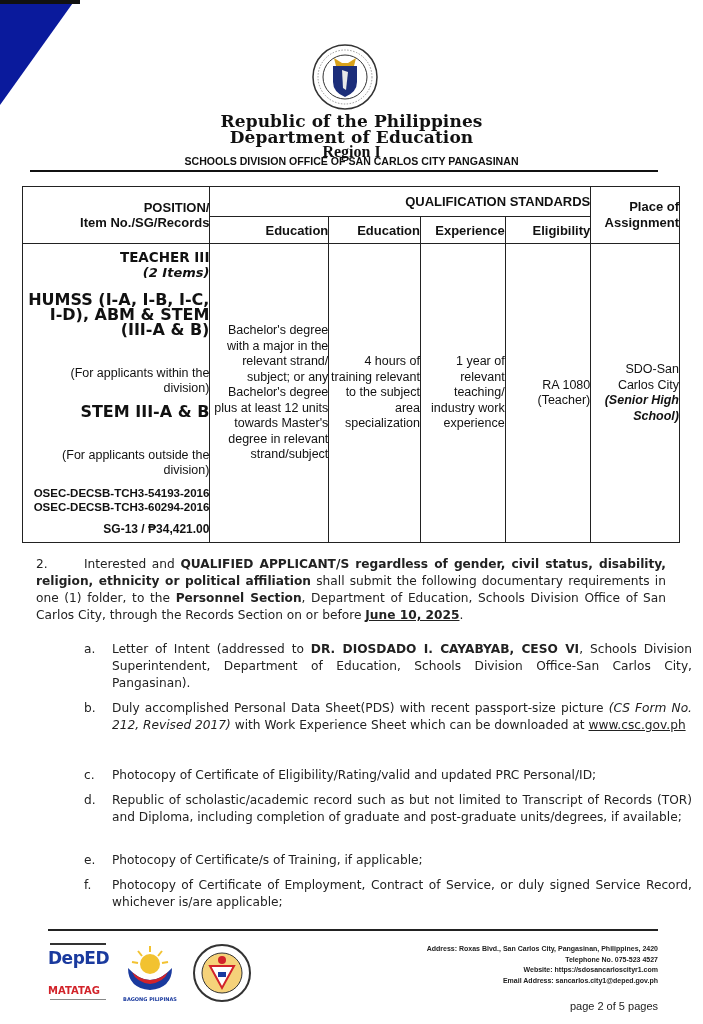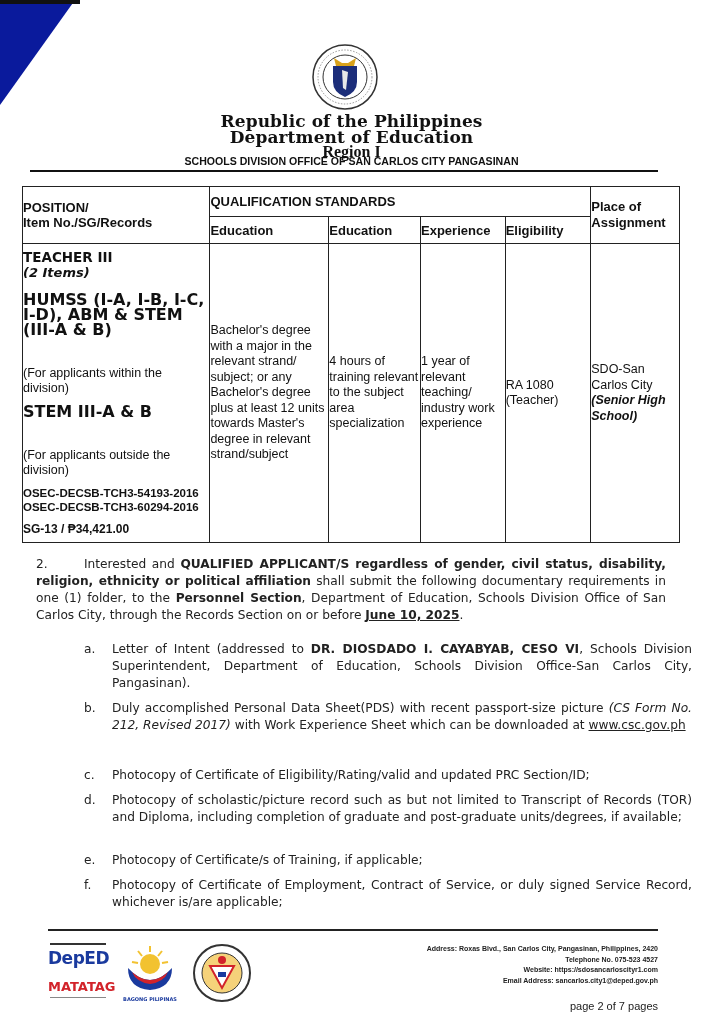--- a/index.html
+++ b/index.html
@@ -8,21 +8,21 @@
   .corner-bar{position:absolute;left:0;top:0;width:80px;height:4px;background:#111;}
   .seal{position:absolute;left:312px;top:44px;width:66px;height:66px;}
   .hdr{position:absolute;left:0;width:703px;text-align:center;}
   .gothic{font-family:"DejaVu Serif",serif;font-weight:bold;font-size:17px;letter-spacing:0.1px;text-align:center;}
   .h-rep{top:111px;}
   .h-dep{top:127px;}
   .h-reg{top:143px;font-family:"Liberation Serif",serif;font-weight:bold;font-size:16px;}
   .h-sdo{top:155px;font-family:"Liberation Sans",sans-serif;font-weight:bold;font-size:11.5px;transform:scaleX(0.92);}
   .h-rule{position:absolute;left:30px;width:628px;top:170px;height:2px;background:#111;}
   table.qs{position:absolute;left:22px;top:186px;width:658px;border-collapse:collapse;font-family:"Liberation Sans",sans-serif;}
-  table.qs td, table.qs th{border:1.4px solid #222;text-align:left;vertical-align:middle;padding:0;}
+  table.qs td, table.qs th{border:1.4px solid #222;text-align:right;vertical-align:middle;padding:0;}
   table.qs th{font-weight:bold;font-size:13px;}
   .th-pos{width:185px;line-height:15px;}
   .th-qs{height:29px;}
   .th-sub{height:26px;}
   .th-place{width:87px;line-height:16px;}
   .c-edu{width:117px;}
   .c-trn{width:90px;}
   .c-exp{width:83px;}
   .c-elg{width:84px;}
   td.pos{height:298px;font-size:12px;line-height:15px;padding:0 4px;}
@@ -120,44 +120,44 @@
   <div class="li" style="top:641px;position:fixed;left:84px;">
     <span class="lbl">a.</span>
     <div class="txt"><span>Letter of Intent (addressed to </span><span class="b">DR. DIOSDADO I. CAYABYAB, CESO VI</span><span>, Schools Division Superintendent, Department of Education, Schools Division Office-San Carlos City, Pangasinan).</span></div>
   </div>
   <div class="li" style="top:700px;position:fixed;left:84px;">
     <span class="lbl">b.</span>
     <div class="txt"><span>Duly accomplished Personal Data Sheet(PDS) with recent passport-size picture </span><span class="i">(CS Form No. 212, Revised 2017)</span><span> with Work Experience Sheet which can be downloaded at </span><span class="u">www.csc.gov.ph</span></div>
   </div>
   <div class="li" style="top:767px;position:fixed;left:84px;">
     <span class="lbl">c.</span>
-    <div class="txt"><span>Photocopy of Certificate of Eligibility/Rating/valid and updated PRC Section/ID;</span></div>
+    <div class="txt"><span>Photocopy of Certificate of Eligibility/Rating/valid and updated PRC Personal/ID;</span></div>
   </div>
   <div class="li" style="top:792px;position:fixed;left:84px;">
     <span class="lbl">d.</span>
-    <div class="txt"><span>Photocopy of scholastic/picture record such as but not limited to Transcript of Records (TOR) and Diploma, including completion of graduate and post-graduate units/degrees, if available;</span></div>
+    <div class="txt"><span>Republic of scholastic/academic record such as but not limited to Transcript of Records (TOR) and Diploma, including completion of graduate and post-graduate units/degrees, if available;</span></div>
   </div>
   <div class="li" style="top:852px;position:fixed;left:84px;">
     <span class="lbl">e.</span>
     <div class="txt"><span>Photocopy of Certificate/s of Training, if applicable;</span></div>
   </div>
   <div class="li" style="top:877px;position:fixed;left:84px;">
     <span class="lbl">f.</span>
     <div class="txt"><span>Photocopy of Certificate of Employment, Contract of Service, or duly signed Service Record, whichever is/are applicable;</span></div>
   </div>
 </div>
 
 <div class="f-rule"></div>
 
 <div class="logo" style="left:48px;top:943px;width:66px;height:66px;">
   <div style="width:56px;height:1.5px;background:#333;margin:0 0 4px 2px;"></div>
   <div style="font-family:'DejaVu Sans',sans-serif;font-weight:bold;font-size:17px;line-height:18px;letter-spacing:-0.5px;">
     <span style="color:#1a3a9e;">DepED</span>
   </div>
-  <div style="font-family:'DejaVu Sans',sans-serif;font-weight:bold;font-size:13px;color:#d2232a;margin-top:12px;">MATATAG</div>
+  <div style="font-family:'DejaVu Sans',sans-serif;font-weight:bold;font-size:10px;color:#d2232a;margin-top:18px;">MATATAG</div>
   <div style="width:56px;height:1px;background:#888;margin:3px 0 0 2px;"></div>
 </div>
 
 <div class="logo" style="left:118px;top:942px;width:64px;height:70px;text-align:center;">
   <svg width="56" height="50" viewBox="0 0 56 50">
     <circle cx="28" cy="22" r="10" fill="#f2c230"></circle>
     <g stroke="#f2c230" stroke-width="2">
       <line x1="28" y1="4" x2="28" y2="10"></line>
         <line x1="16" y1="9" x2="20" y2="14"></line>
         <line x1="40" y1="9" x2="36" y2="14"></line>
@@ -177,13 +177,13 @@
   <circle cx="29" cy="16" r="4" fill="#d2232a"></circle>
   <rect x="25" y="28" width="8" height="5" fill="#1a3a9e"></rect>
 </svg>
 
 <div class="addr">
   <div>Address: Roxas Blvd., San Carlos City, Pangasinan, Philippines, 2420</div>
   <div>Telephone No.  075-523 4527</div>
   <div>Website: https://sdosancarloscityr1.com</div>
   <div>Email Address: sancarlos.city1@deped.gov.ph</div>
 </div>
-<div class="pg">page 2 of 7 pages</div>
+<div class="pg">page 2 of 5 pages</div>
 
 </body></html>

